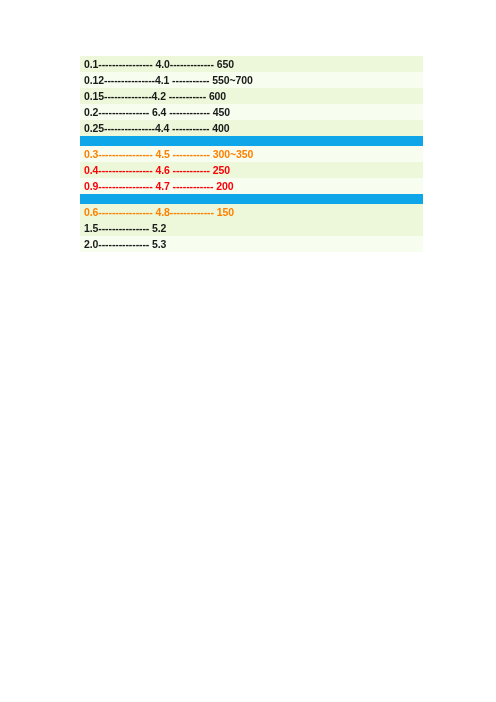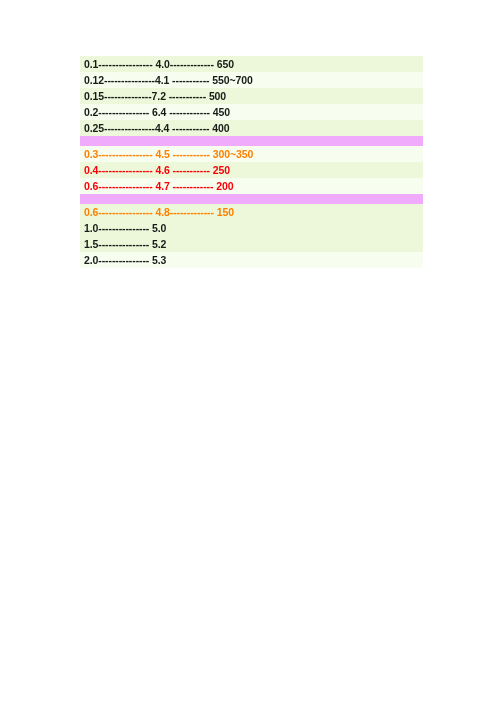--- a/index.html
+++ b/index.html
@@ -20,21 +20,21 @@
     width: 496px;
     height: 702px;
     background: #ffffff;
   }
 
   #mapping-block {
     position: absolute;
     left: 80px;
     top: 56px;
     width: 343px;
-    background: #f0abfc;
+    background: #0ea5e9;
   }
 
   .row {
     height: 16px;
     line-height: 16px;
     box-sizing: border-box;
     padding-left: 4px;
     white-space: pre;
     font-size: 10.5px;
     font-weight: bold;
@@ -54,25 +54,24 @@
   }
 </style>
 </head>
 <body>
 
 <div id="page">
 
   <div id="mapping-block">
       <div class="row">0.1---------------- 4.0------------- 650</div>
       <div class="row alt">0.12---------------4.1 ----------- 550~700</div>
-      <div class="row">0.15--------------7.2 ----------- 500</div>
+      <div class="row">0.15--------------4.2 ----------- 600</div>
       <div class="row alt">0.2--------------- 6.4 ------------ 450</div>
       <div class="row">0.25---------------4.4 ----------- 400</div>
       <div class="row alt orange">0.3---------------- 4.5 ----------- 300~350</div>
       <div class="row red">0.4---------------- 4.6 ----------- 250</div>
-      <div class="row alt red">0.6---------------- 4.7 ------------ 200</div>
+      <div class="row alt red">0.9---------------- 4.7 ------------ 200</div>
       <div class="row orange">0.6---------------- 4.8------------- 150</div>
-      <div class="row">1.0--------------- 5.0</div>
       <div class="row">1.5--------------- 5.2</div>
       <div class="row alt">2.0--------------- 5.3</div>
     </div>
 
 </div>
 
 </body></html>

